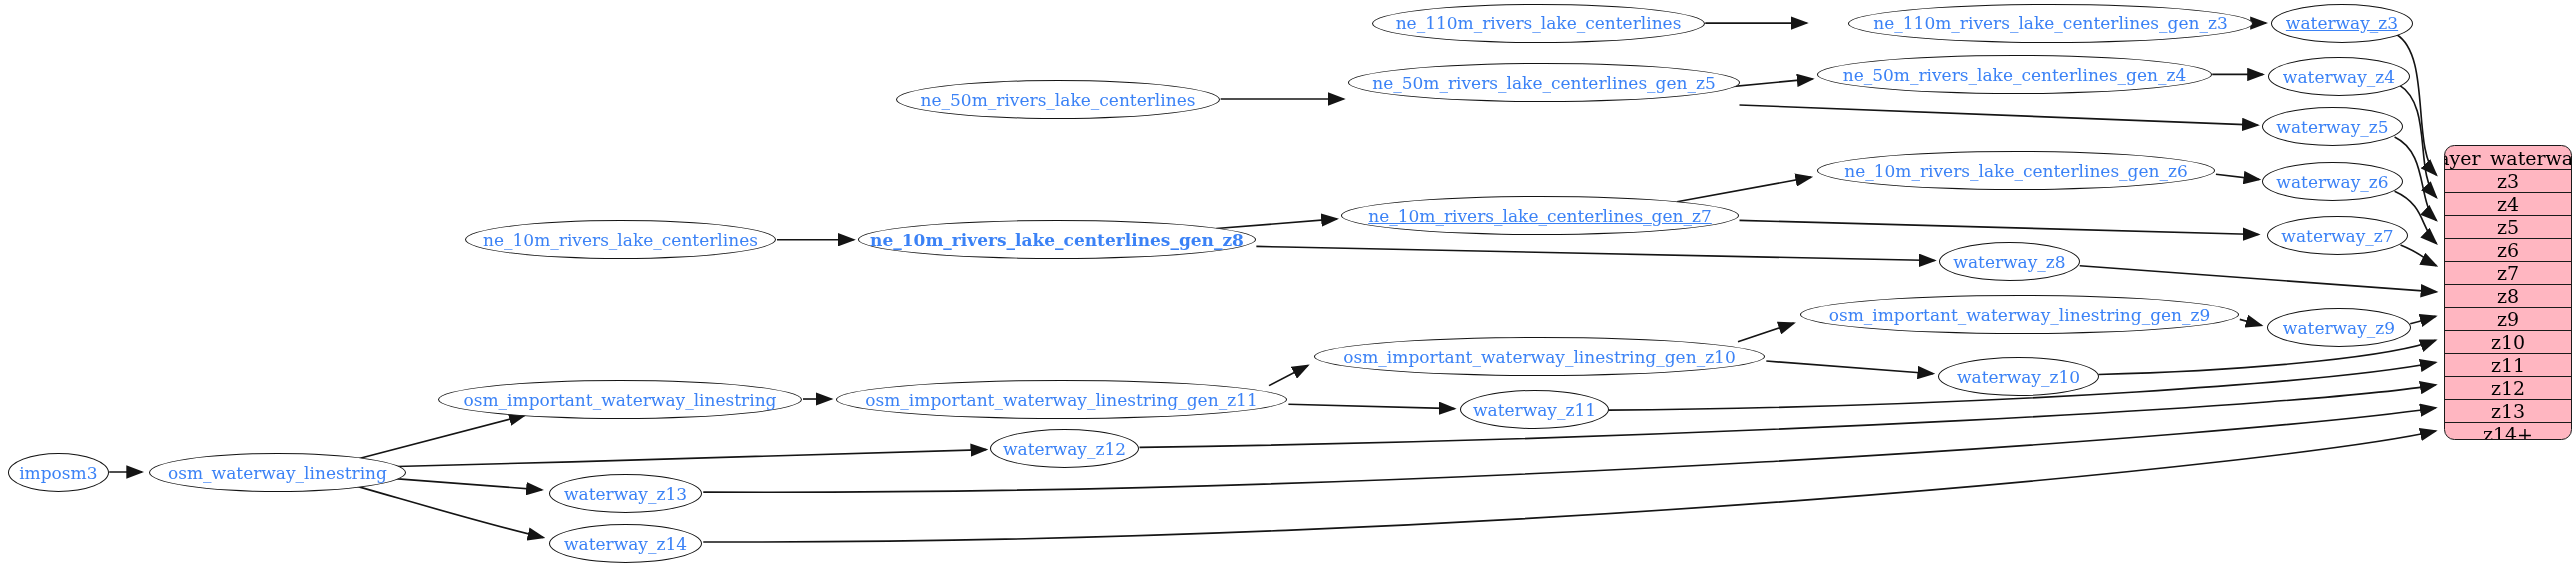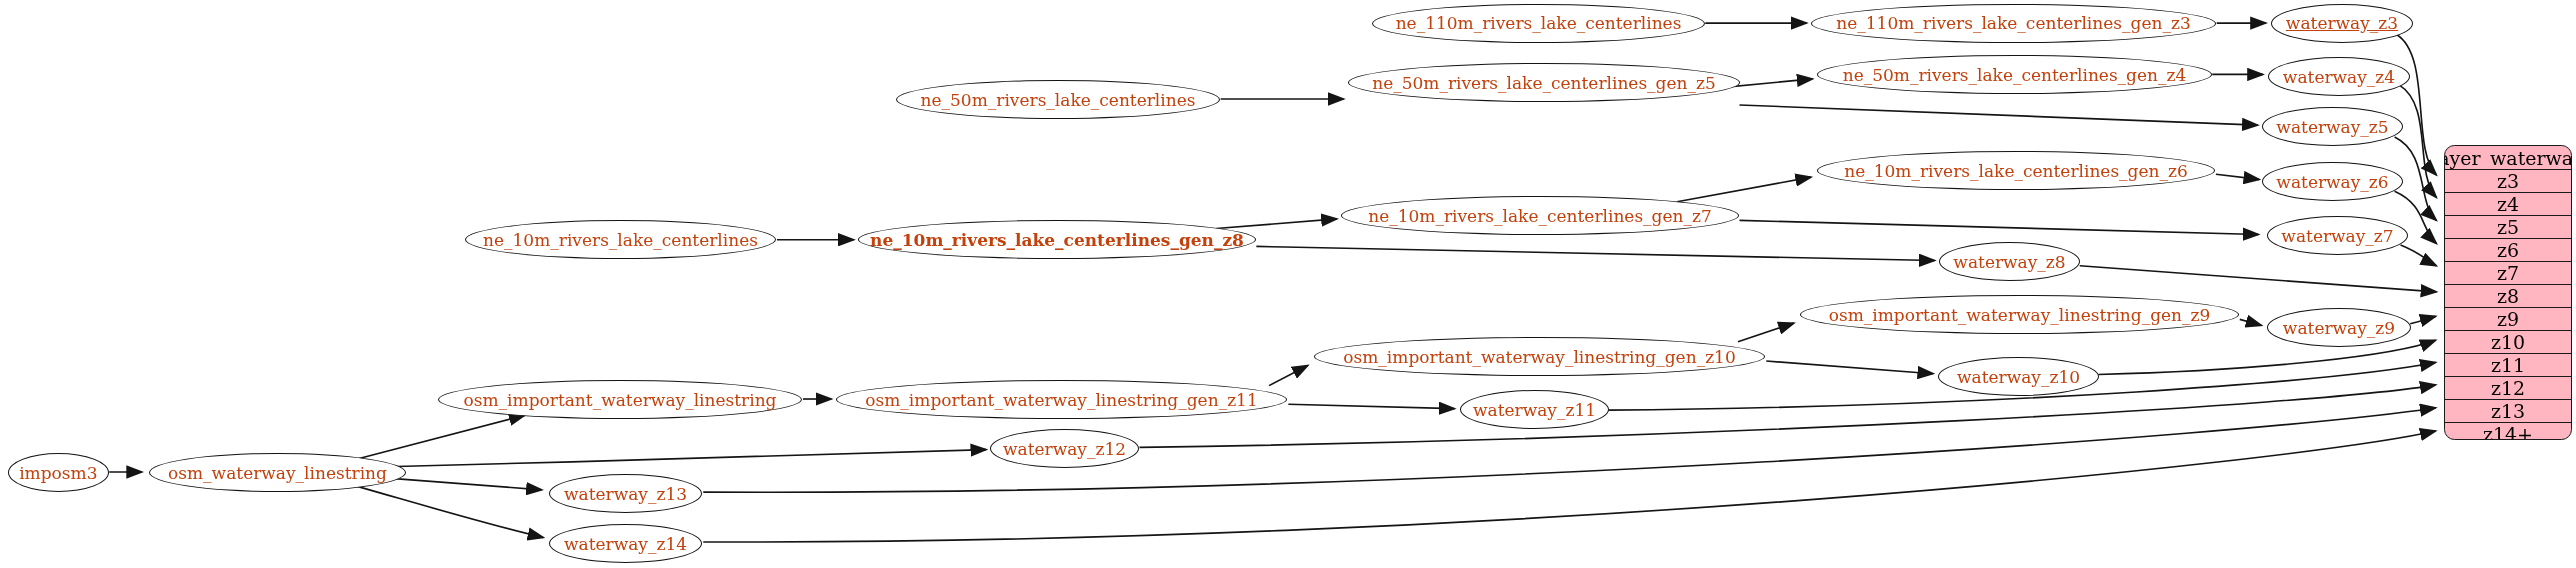--- a/index.html
+++ b/index.html
@@ -11,21 +11,21 @@
     overflow:hidden;
   }
   #edge-layer{position:absolute;left:0;top:0;width:2576px;height:568px;}
   .node{
     position:absolute;
     box-sizing:border-box;
     border:1.5px solid #141414;
     border-radius:50%;
     background:#ffffff;
     display:flex;align-items:center;justify-content:center;
-    font-size:17px;color:#c2410c;
+    font-size:17px;color:#3b82f6;
     white-space:nowrap;
     z-index:2;
   }
   .rtable{
     position:absolute;
     box-sizing:border-box;
     border:1.9px solid #1a1a1a;
     border-radius:10.4px;
     display:flex;flex-direction:column;
     overflow:hidden;
@@ -90,27 +90,27 @@
       </g>
   </svg>
   <div id="nodes">
       <div class="node" style="left: 7.8px; top: 453px; width: 101px; height: 39px;">imposm3</div>
       <div class="node" style="left: 149px; top: 453px; width: 257px; height: 39px;">osm_waterway_linestring</div>
       <div class="node" style="left: 438px; top: 380px; width: 364px; height: 39px;">osm_important_waterway_linestring</div>
       <div class="node" style="left: 836px; top: 380px; width: 451px; height: 39px;">osm_important_waterway_linestring_gen_z11</div>
       <div class="node" style="left: 1314px; top: 337px; width: 451px; height: 39px;">osm_important_waterway_linestring_gen_z10</div>
       <div class="node" style="left: 1800px; top: 295px; width: 439px; height: 39px;">osm_important_waterway_linestring_gen_z9</div>
       <div class="node" style="left: 1372px; top: 3.7px; width: 333px; height: 39px;">ne_110m_rivers_lake_centerlines</div>
-      <div class="node" style="left: 1811px; top: 3.7px; width: 405px; height: 39px;">ne_110m_rivers_lake_centerlines_gen_z3</div>
+      <div class="node" style="left: 1848px; top: 3.7px; width: 405px; height: 39px;">ne_110m_rivers_lake_centerlines_gen_z3</div>
       <div class="node" style="left: 896px; top: 80px; width: 324px; height: 39px;">ne_50m_rivers_lake_centerlines</div>
       <div class="node" style="left: 1348px; top: 63px; width: 392px; height: 39px;">ne_50m_rivers_lake_centerlines_gen_z5</div>
       <div class="node" style="left: 1817px; top: 55px; width: 395px; height: 39px;">ne_50m_rivers_lake_centerlines_gen_z4</div>
       <div class="node" style="left: 465px; top: 220px; width: 311px; height: 39px;">ne_10m_rivers_lake_centerlines</div>
       <div class="node" style="left: 858px; top: 220px; width: 398px; height: 39px; font-weight: bold;">ne_10m_rivers_lake_centerlines_gen_z8</div>
-      <div class="node" style="left: 1341px; top: 196px; width: 398px; height: 39px;">ne_10m_rivers_lake_centerlines_gen_z7</div>
+      <div class="node" style="left: 1341px; top: 196px; width: 398px; height: 39px; text-decoration: underline;">ne_10m_rivers_lake_centerlines_gen_z7</div>
       <div class="node" style="left: 1817px; top: 151px; width: 398px; height: 39px;">ne_10m_rivers_lake_centerlines_gen_z6</div>
       <div class="node" style="left: 2271px; top: 3.7px; width: 142px; height: 39px; text-decoration: underline;">waterway_z3</div>
       <div class="node" style="left: 2268px; top: 57px; width: 142px; height: 39px;">waterway_z4</div>
       <div class="node" style="left: 2262px; top: 107px; width: 141px; height: 39px;">waterway_z5</div>
       <div class="node" style="left: 2262px; top: 162px; width: 141px; height: 39px;">waterway_z6</div>
       <div class="node" style="left: 2267px; top: 216px; width: 141px; height: 39px;">waterway_z7</div>
       <div class="node" style="left: 1939px; top: 242px; width: 141px; height: 39px;">waterway_z8</div>
       <div class="node" style="left: 2267px; top: 308px; width: 144px; height: 39px;">waterway_z9</div>
       <div class="node" style="left: 1938px; top: 357px; width: 161px; height: 39px;">waterway_z10</div>
       <div class="node" style="left: 1460px; top: 390px; width: 149px; height: 39px;">waterway_z11</div>

